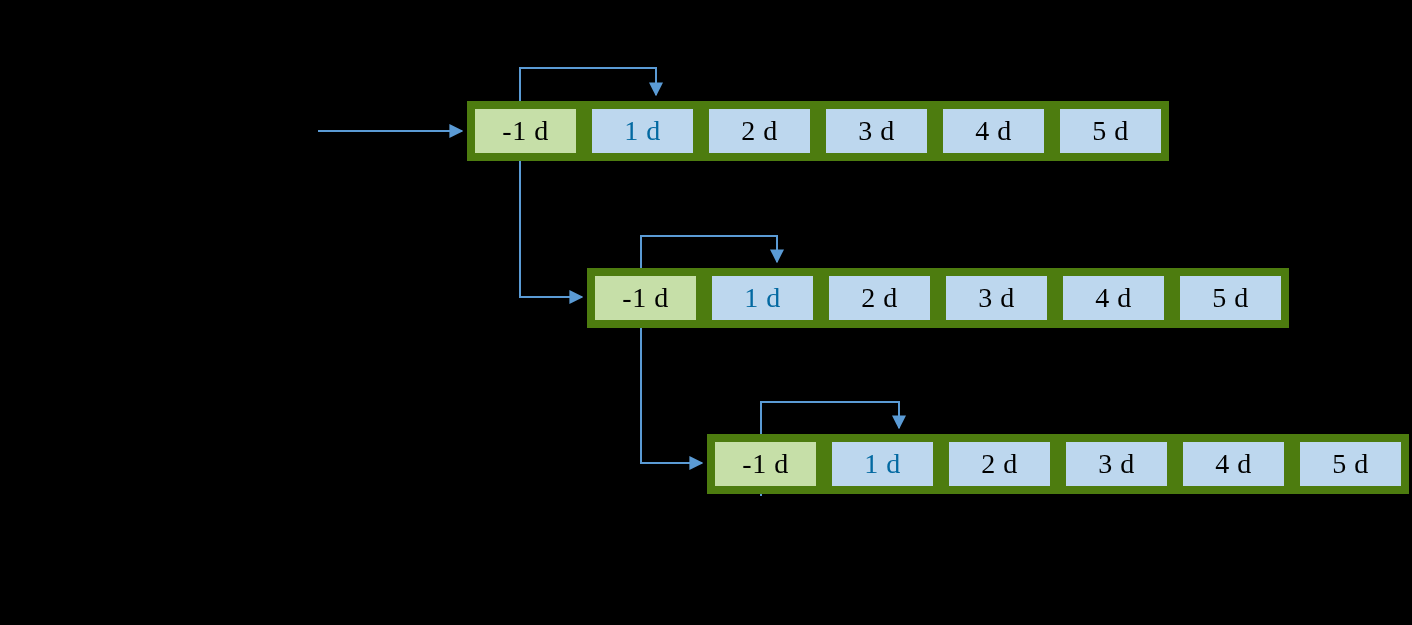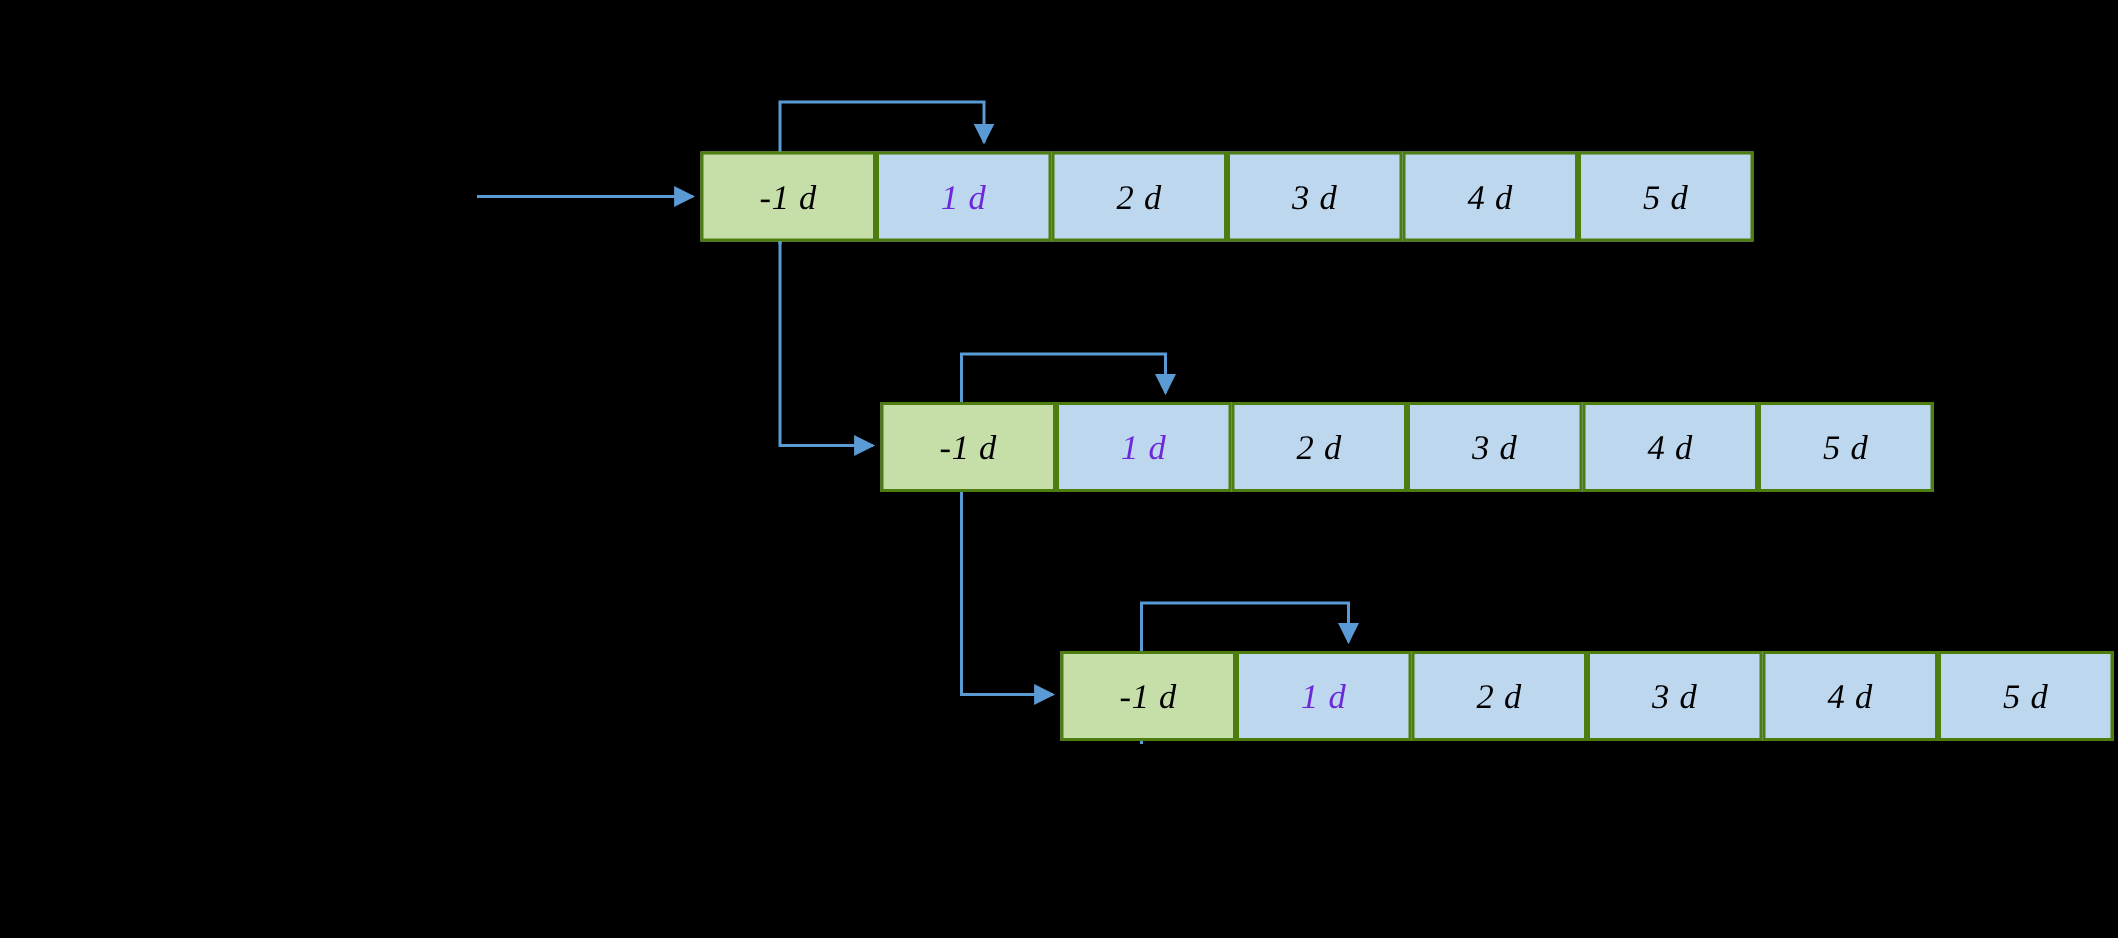--- a/index.html
+++ b/index.html
@@ -15,36 +15,35 @@
     overflow: hidden;
     font-family: "Liberation Serif", "DejaVu Serif", serif;
   }
   .timeline {
     position: absolute;
     display: flex;
     height: 60px;
   }
   .cell {
     box-sizing: border-box;
-    border: 2px solid #4d7c0f;
+    border: 8px solid #4d7c0f;
     display: flex;
     align-items: center;
     justify-content: center;
-    font-size: 23px;
+    font-size: 28px;
     line-height: 1;
     letter-spacing: 0.5px;
     color: #000000;
     background: #bdd7ee;
-    font-style: italic;
   }
   .cell.start {
     background: #c6dfa8;
   }
   .cell.highlight {
-    color: #6d28d9;
+    color: #0369a1;
     text-align: right;
   }
   .svg-layer {
     position: absolute;
     left: 0;
     top: 0;
     width: 1412px;
     height: 625px;
     pointer-events: none;
   }

